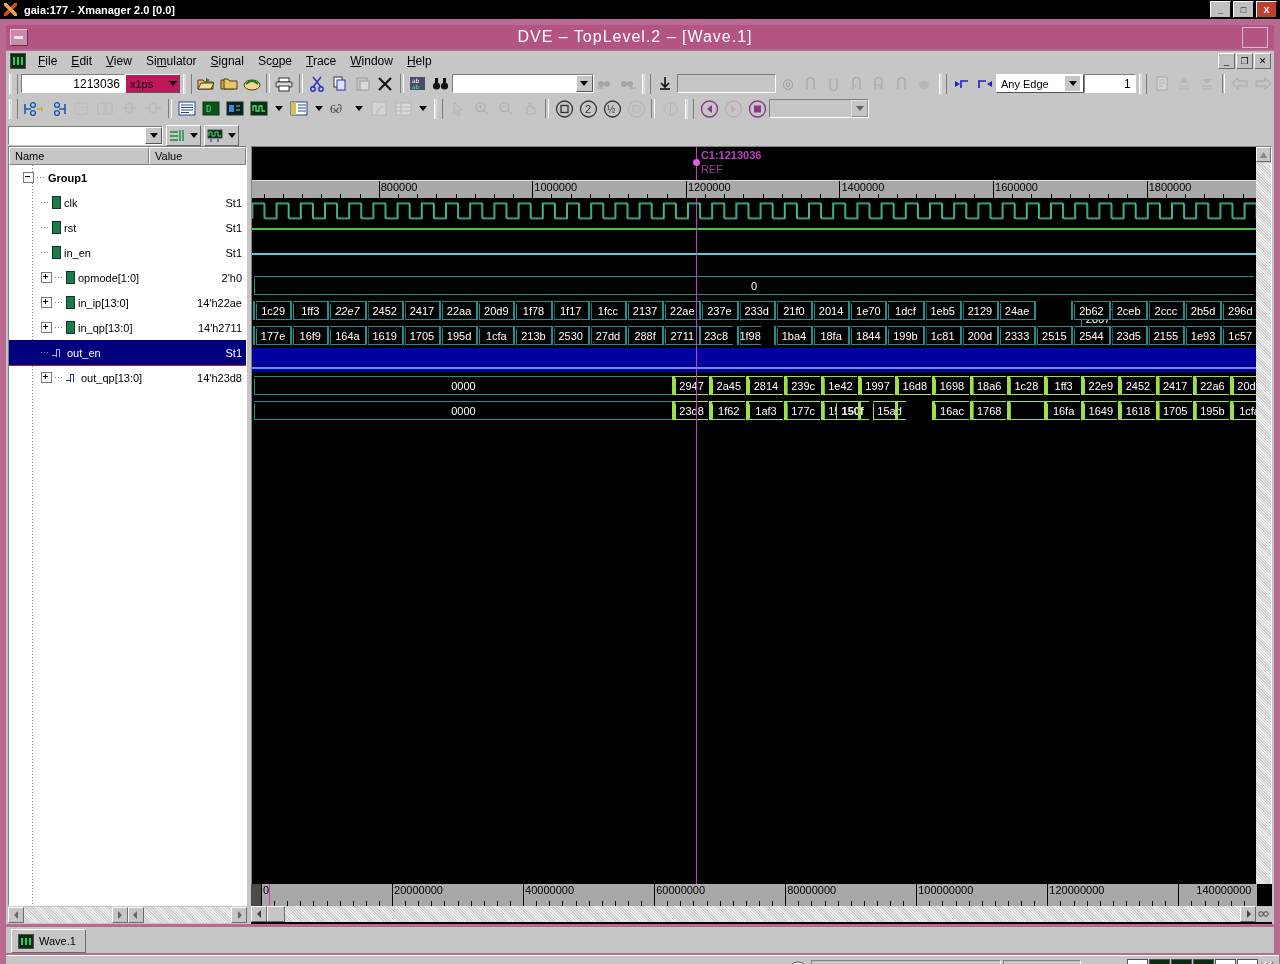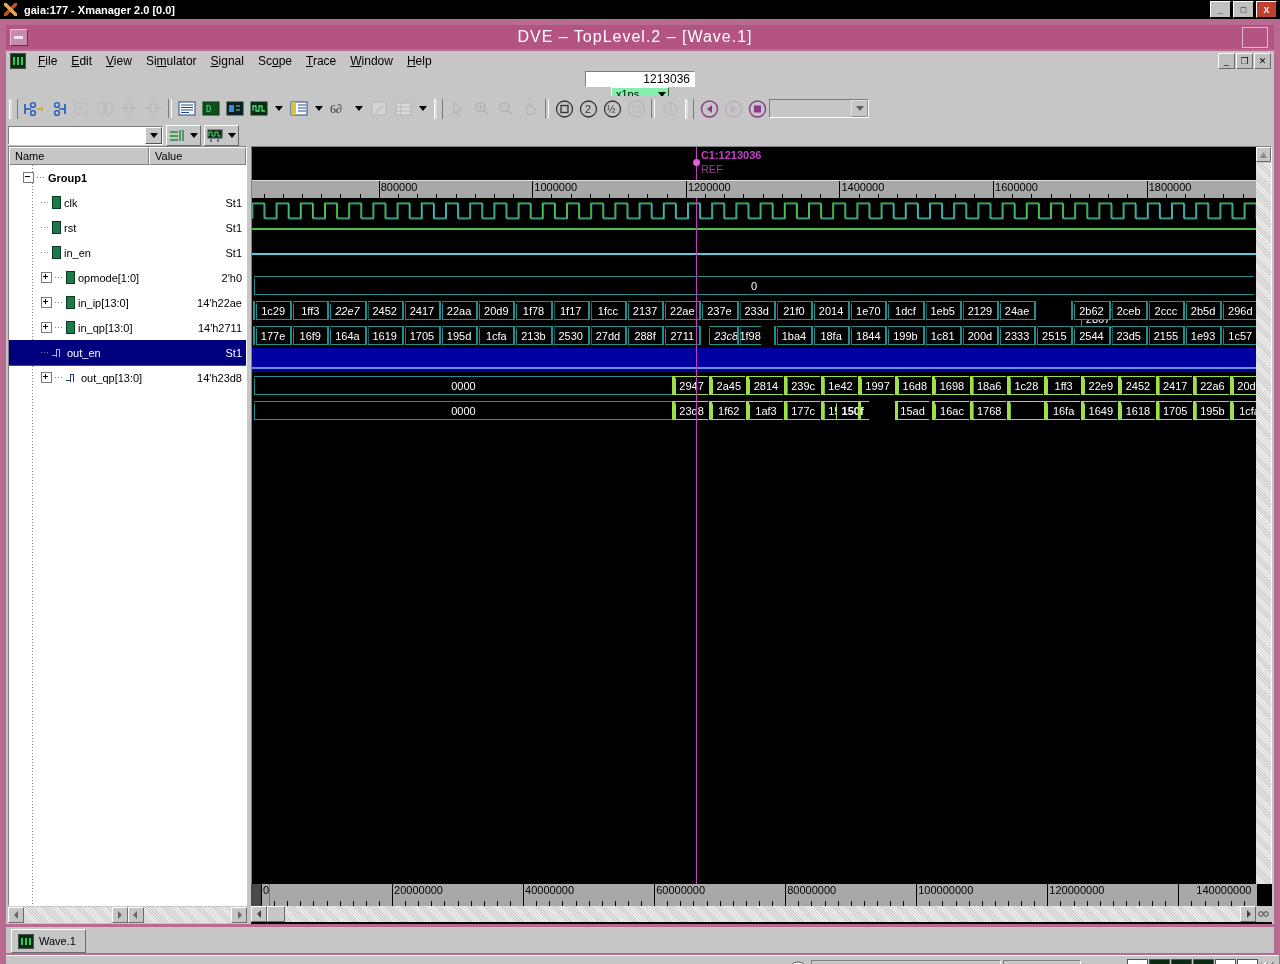--- a/index.html
+++ b/index.html
@@ -37,29 +37,29 @@
   .menu-icon:after{content:"";position:absolute;left:2px;top:3px;width:10px;height:8px;
        background:linear-gradient(90deg,#2ecb5a 0 2px,transparent 2px 4px,#2ecb5a 4px 6px,transparent 6px 8px,#2ecb5a 8px 10px);}
   .mi{padding:2px 7px;color:#000;font-size:12px;}
   .mi u{text-decoration:underline;}
   .menubar .mwin{margin-left:auto;display:flex;gap:1px;padding-right:3px;}
   .mwb{width:15px;height:14px;background:#c0c0c0;border:1px solid;border-color:#fff #6b6b6b #6b6b6b #fff;
        font-size:9px;display:flex;align-items:center;justify-content:center;}
 
   
   .tbrow{position:absolute;left:3px;width:1268px;height:25px;background:#c6c6c6;display:flex;align-items:center;}
-  .tb1{top:49px;flex-direction:column;}
+  .tb1{top:49px;}
   .tb2{top:74px;}
   .tbline{position:absolute;left:3px;top:99px;width:1268px;height:3px;background:#c6c6c6;border-bottom:2px solid #9a9ad0;}
   .grip{width:7px;height:20px;margin:0 3px;border-left:1px solid #fff;border-right:1px solid #7a7a7a;
         box-shadow:inset 2px 0 0 #dcdcdc;}
   .sep{width:2px;height:19px;margin:0 3px;border-left:1px solid #7d7d7d;border-right:1px solid #fff;}
   .tfield{height:17px;background:#fff;border:1px solid;border-color:#7d7d7d #fff #fff #7d7d7d;
         display:flex;align-items:center;justify-content:flex-end;padding:0 4px;font-size:12px;color:#000;}
-  .tcombo{height:17px;background:#86efac;border:1px solid;border-color:#fff #555 #555 #fff;
+  .tcombo{height:17px;background:#be185d;border:1px solid;border-color:#fff #555 #555 #fff;
         display:flex;align-items:center;padding:0 2px 0 4px;font-size:11px;color:#000;gap:3px;}
   .tcombo .arw{margin-left:auto;width:0;height:0;border-left:4px solid transparent;border-right:4px solid transparent;border-top:5px solid #000;}
   .tbtn{width:22px;height:21px;margin:0 1px;display:flex;align-items:center;justify-content:center;
         position:relative;font-size:13px;color:#333;}
   .tbtn.dis{opacity:.35;}
   .tsel{height:17px;background:#fff;border:1px solid;border-color:#7d7d7d #fff #fff #7d7d7d;display:flex;align-items:center;}
   .tsel .box{margin-left:auto;width:15px;height:15px;background:#c6c6c6;border:1px solid;border-color:#fff #555 #555 #fff;
         display:flex;align-items:center;justify-content:center;}
   .tsel .box i{width:0;height:0;border-left:4px solid transparent;border-right:4px solid transparent;border-top:5px solid #000;}
   .minicombo{width:16px;height:20px;display:flex;align-items:center;justify-content:center;}
@@ -907,21 +907,21 @@
                 <div class="cell" style="left: 264.4px; width: 34.2px;">213b</div>
                 <div class="edge2" style="left: 261.4px;"></div>
                 <div class="cell" style="left: 301.6px; width: 34.2px;">2530</div>
                 <div class="edge2" style="left: 298.6px;"></div>
                 <div class="cell" style="left: 338.8px; width: 34.2px;">27dd</div>
                 <div class="edge2" style="left: 335.8px;"></div>
                 <div class="cell" style="left: 376px; width: 34.2px;">288f</div>
                 <div class="edge2" style="left: 373px;"></div>
                 <div class="cell" style="left: 413.2px; width: 34.2px;">2711</div>
                 <div class="edge2" style="left: 410.2px;"></div>
-                <div class="cell" style="left: 457px; width: 34.2px; font-style: italic;">23c8</div>
+                <div class="cell" style="left: 447px; width: 34.2px;">23c8</div>
                 <div class="edge2" style="left: 447.4px;"></div>
                 <div class="cell" style="left: 487.6px; width: 21px;">1f98</div>
                 <div class="edge2" style="left: 484.6px;"></div>
                 <div class="cell" style="left: 524.8px; width: 34.2px;">1ba4</div>
                 <div class="edge2" style="left: 521.8px;"></div>
                 <div class="cell" style="left: 562px; width: 34.2px;">18fa</div>
                 <div class="edge2" style="left: 559px;"></div>
                 <div class="cell" style="left: 599.2px; width: 34.2px;">1844</div>
                 <div class="edge2" style="left: 596.2px;"></div>
                 <div class="cell" style="left: 636.4px; width: 34.2px;">199b</div>
@@ -996,21 +996,21 @@
                 <div class="cell cy" style="left: 460.2px; width: 33.2px;">1f62</div>
                 <div class="edge" style="left: 457.2px;"></div>
                 <div class="cell cy" style="left: 497.4px; width: 33.2px;">1af3</div>
                 <div class="edge" style="left: 494.4px;"></div>
                 <div class="cell cy" style="left: 534.6px; width: 33.2px;">177c</div>
                 <div class="edge" style="left: 531.6px;"></div>
                 <div class="cell cy" style="left: 571.8px; width: 33.2px;">1585</div>
                 <div class="edge" style="left: 568.8px;"></div>
                 <div class="cell cy" style="left: 584px; width: 33.2px; font-weight: bold;">150f</div>
                 <div class="edge" style="left: 606px;"></div>
-                <div class="cell cy" style="left: 644px; width: 33.2px;">15ad</div>
+                <div class="cell cy" style="left: 621px; width: 33.2px;">15ad</div>
                 <div class="edge" style="left: 643.2px;"></div>
                 <div class="cell cy" style="left: 683.4px; width: 33.2px;">16ac</div>
                 <div class="edge" style="left: 680.4px;"></div>
                 <div class="cell cy" style="left: 720.6px; width: 33.2px;">1768</div>
                 <div class="edge" style="left: 717.6px;"></div>
                 <div class="cell cy" style="left: 757.8px; width: 33.2px; padding-left: 48px;">177d</div>
                 <div class="edge" style="left: 754.8px;"></div>
                 <div class="cell cy" style="left: 795px; width: 33.2px;">16fa</div>
                 <div class="edge" style="left: 792px;"></div>
                 <div class="cell cy" style="left: 832.2px; width: 33.2px;">1649</div>

